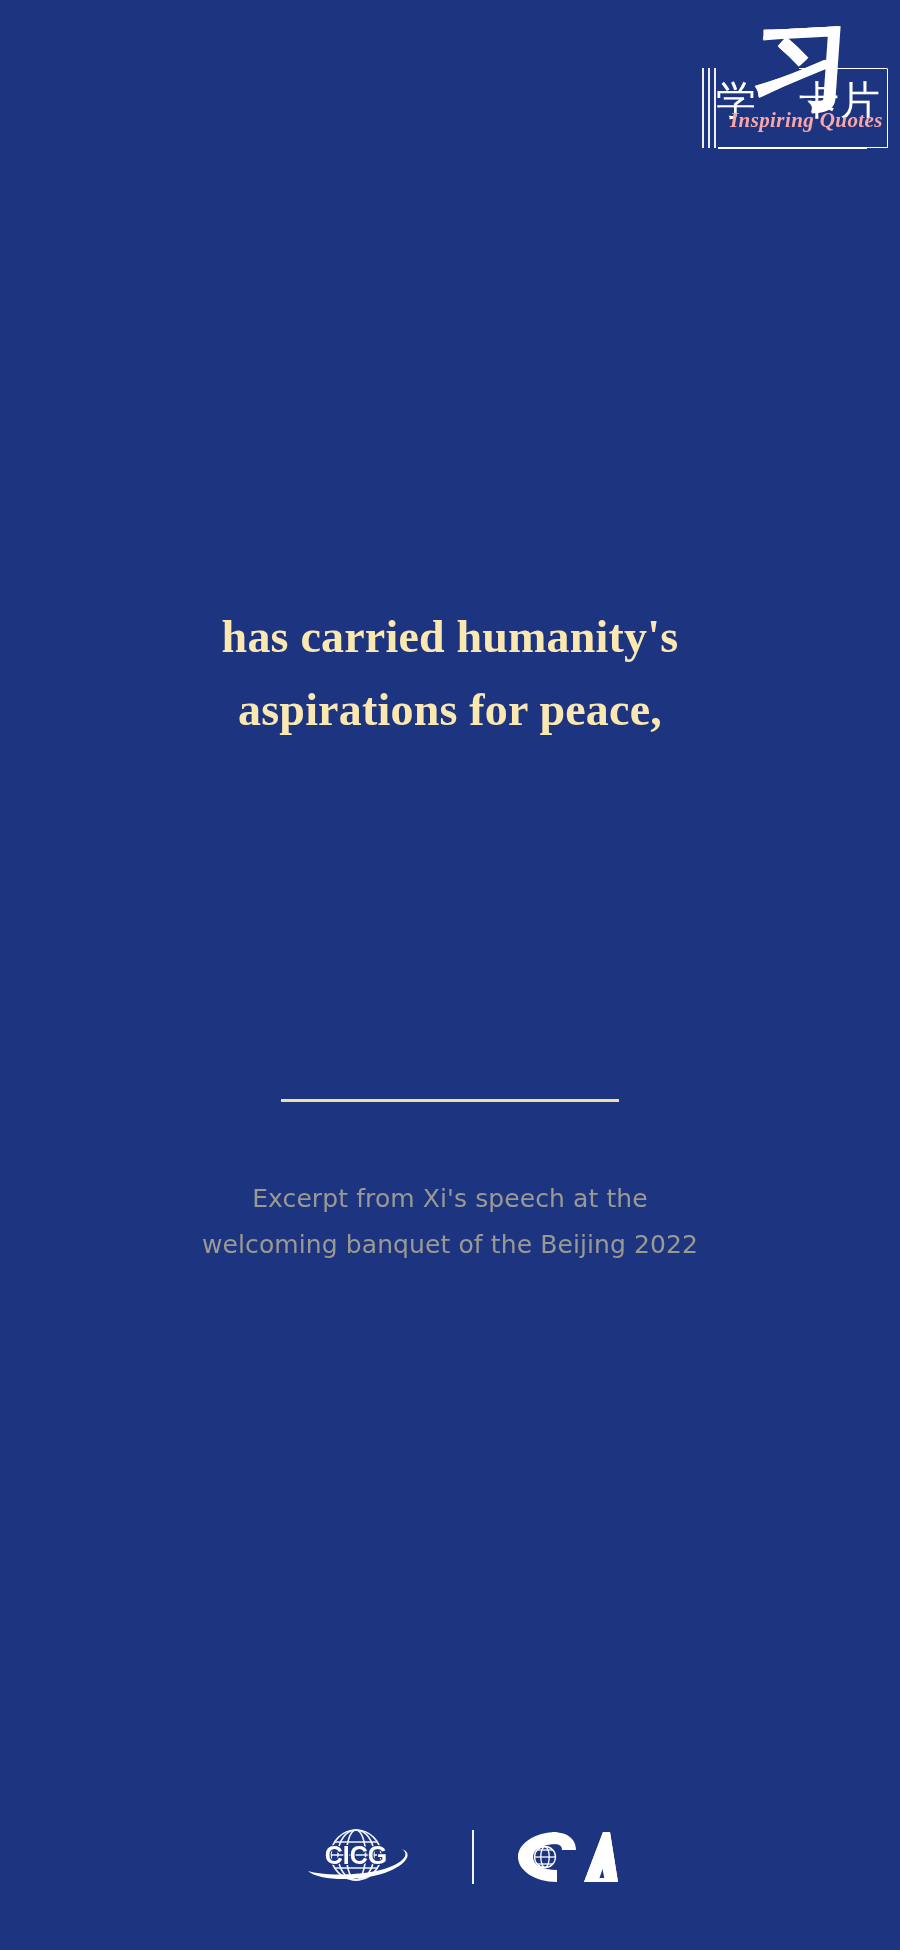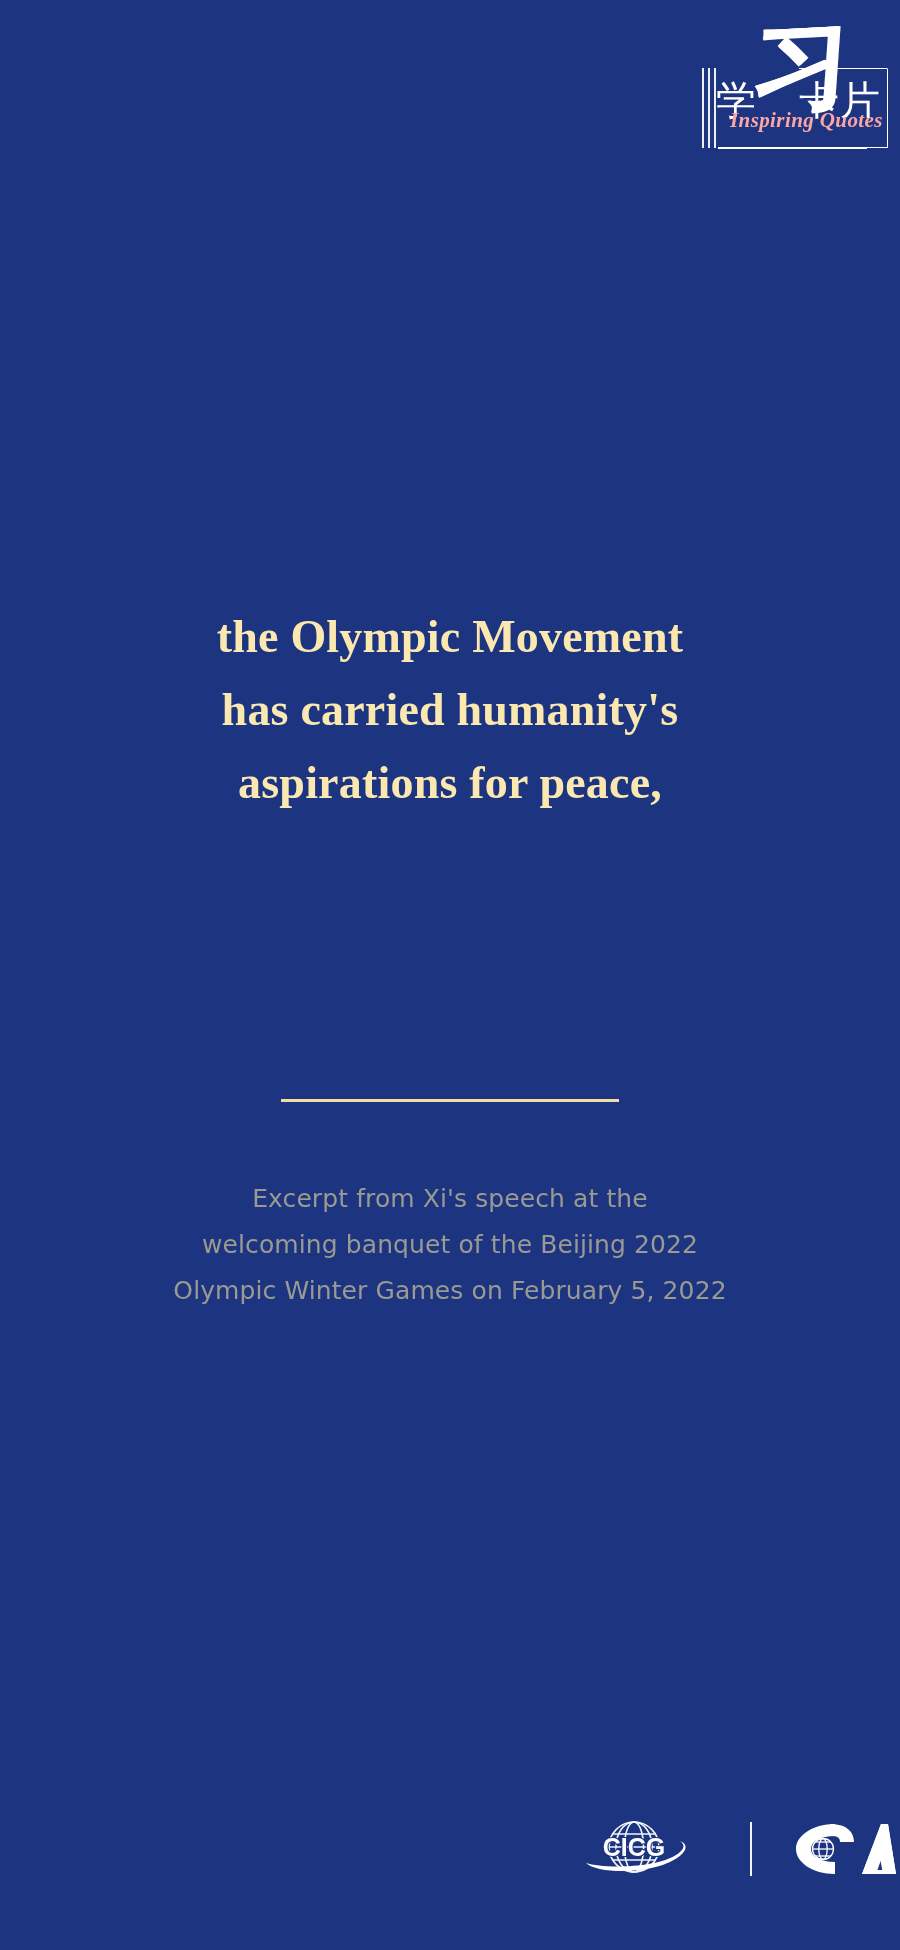--- a/index.html
+++ b/index.html
@@ -159,25 +159,25 @@
     color: #9a9a92;
     letter-spacing: .1px;
     white-space: nowrap;
   }
 
   
   .footer-logos {
     position: absolute;
     left: 0;
     right: 0;
-    bottom: 68px;
+    bottom: 60px;
     height: 66px;
     display: flex;
     align-items: center;
-    justify-content: flex-end;
+    justify-content: center;
     gap: 16px;
   }
   .logo-cicg { width: 156px; height: 62px; display: block; }
   .logo-sep {
     width: 2px;
     height: 54px;
     background: #ffffff;
     margin: 0 22px;
     opacity: .95;
   }
@@ -195,31 +195,29 @@
   <div class="brand-frame-right"></div>
 
   <div class="brand-cn">
     <span class="cn-xue">学</span><span class="cn-kapian">卡片</span>
   </div>
   <div class="brand-xi">习</div>
   <div class="brand-en">Inspiring Quotes</div>
 </div>
 
 <div class="quote-block">
-  <div class="quote-line">the Olympic Movement</div>
   <div class="quote-line">has carried humanity's</div>
   <div class="quote-line">aspirations for peace,</div>
 </div>
 
 <div class="divider"></div>
 
 <div class="attribution">
   <div class="attr-line">Excerpt from Xi's speech at the</div>
   <div class="attr-line">welcoming banquet of the Beijing 2022</div>
-  <div class="attr-line">Olympic Winter Games on February 5, 2022</div>
 </div>
 
 <div class="footer-logos">
 
   <svg class="logo-cicg" viewBox="0 0 156 62">
     <g fill="none" stroke="#ffffff" stroke-width="1.6" opacity="0.95">
       <circle cx="78" cy="29" r="25"></circle>
       <ellipse cx="78" cy="29" rx="9.5" ry="25"></ellipse>
       <ellipse cx="78" cy="29" rx="18" ry="25"></ellipse>
       <line x1="53" y1="29" x2="103" y2="29"></line>

